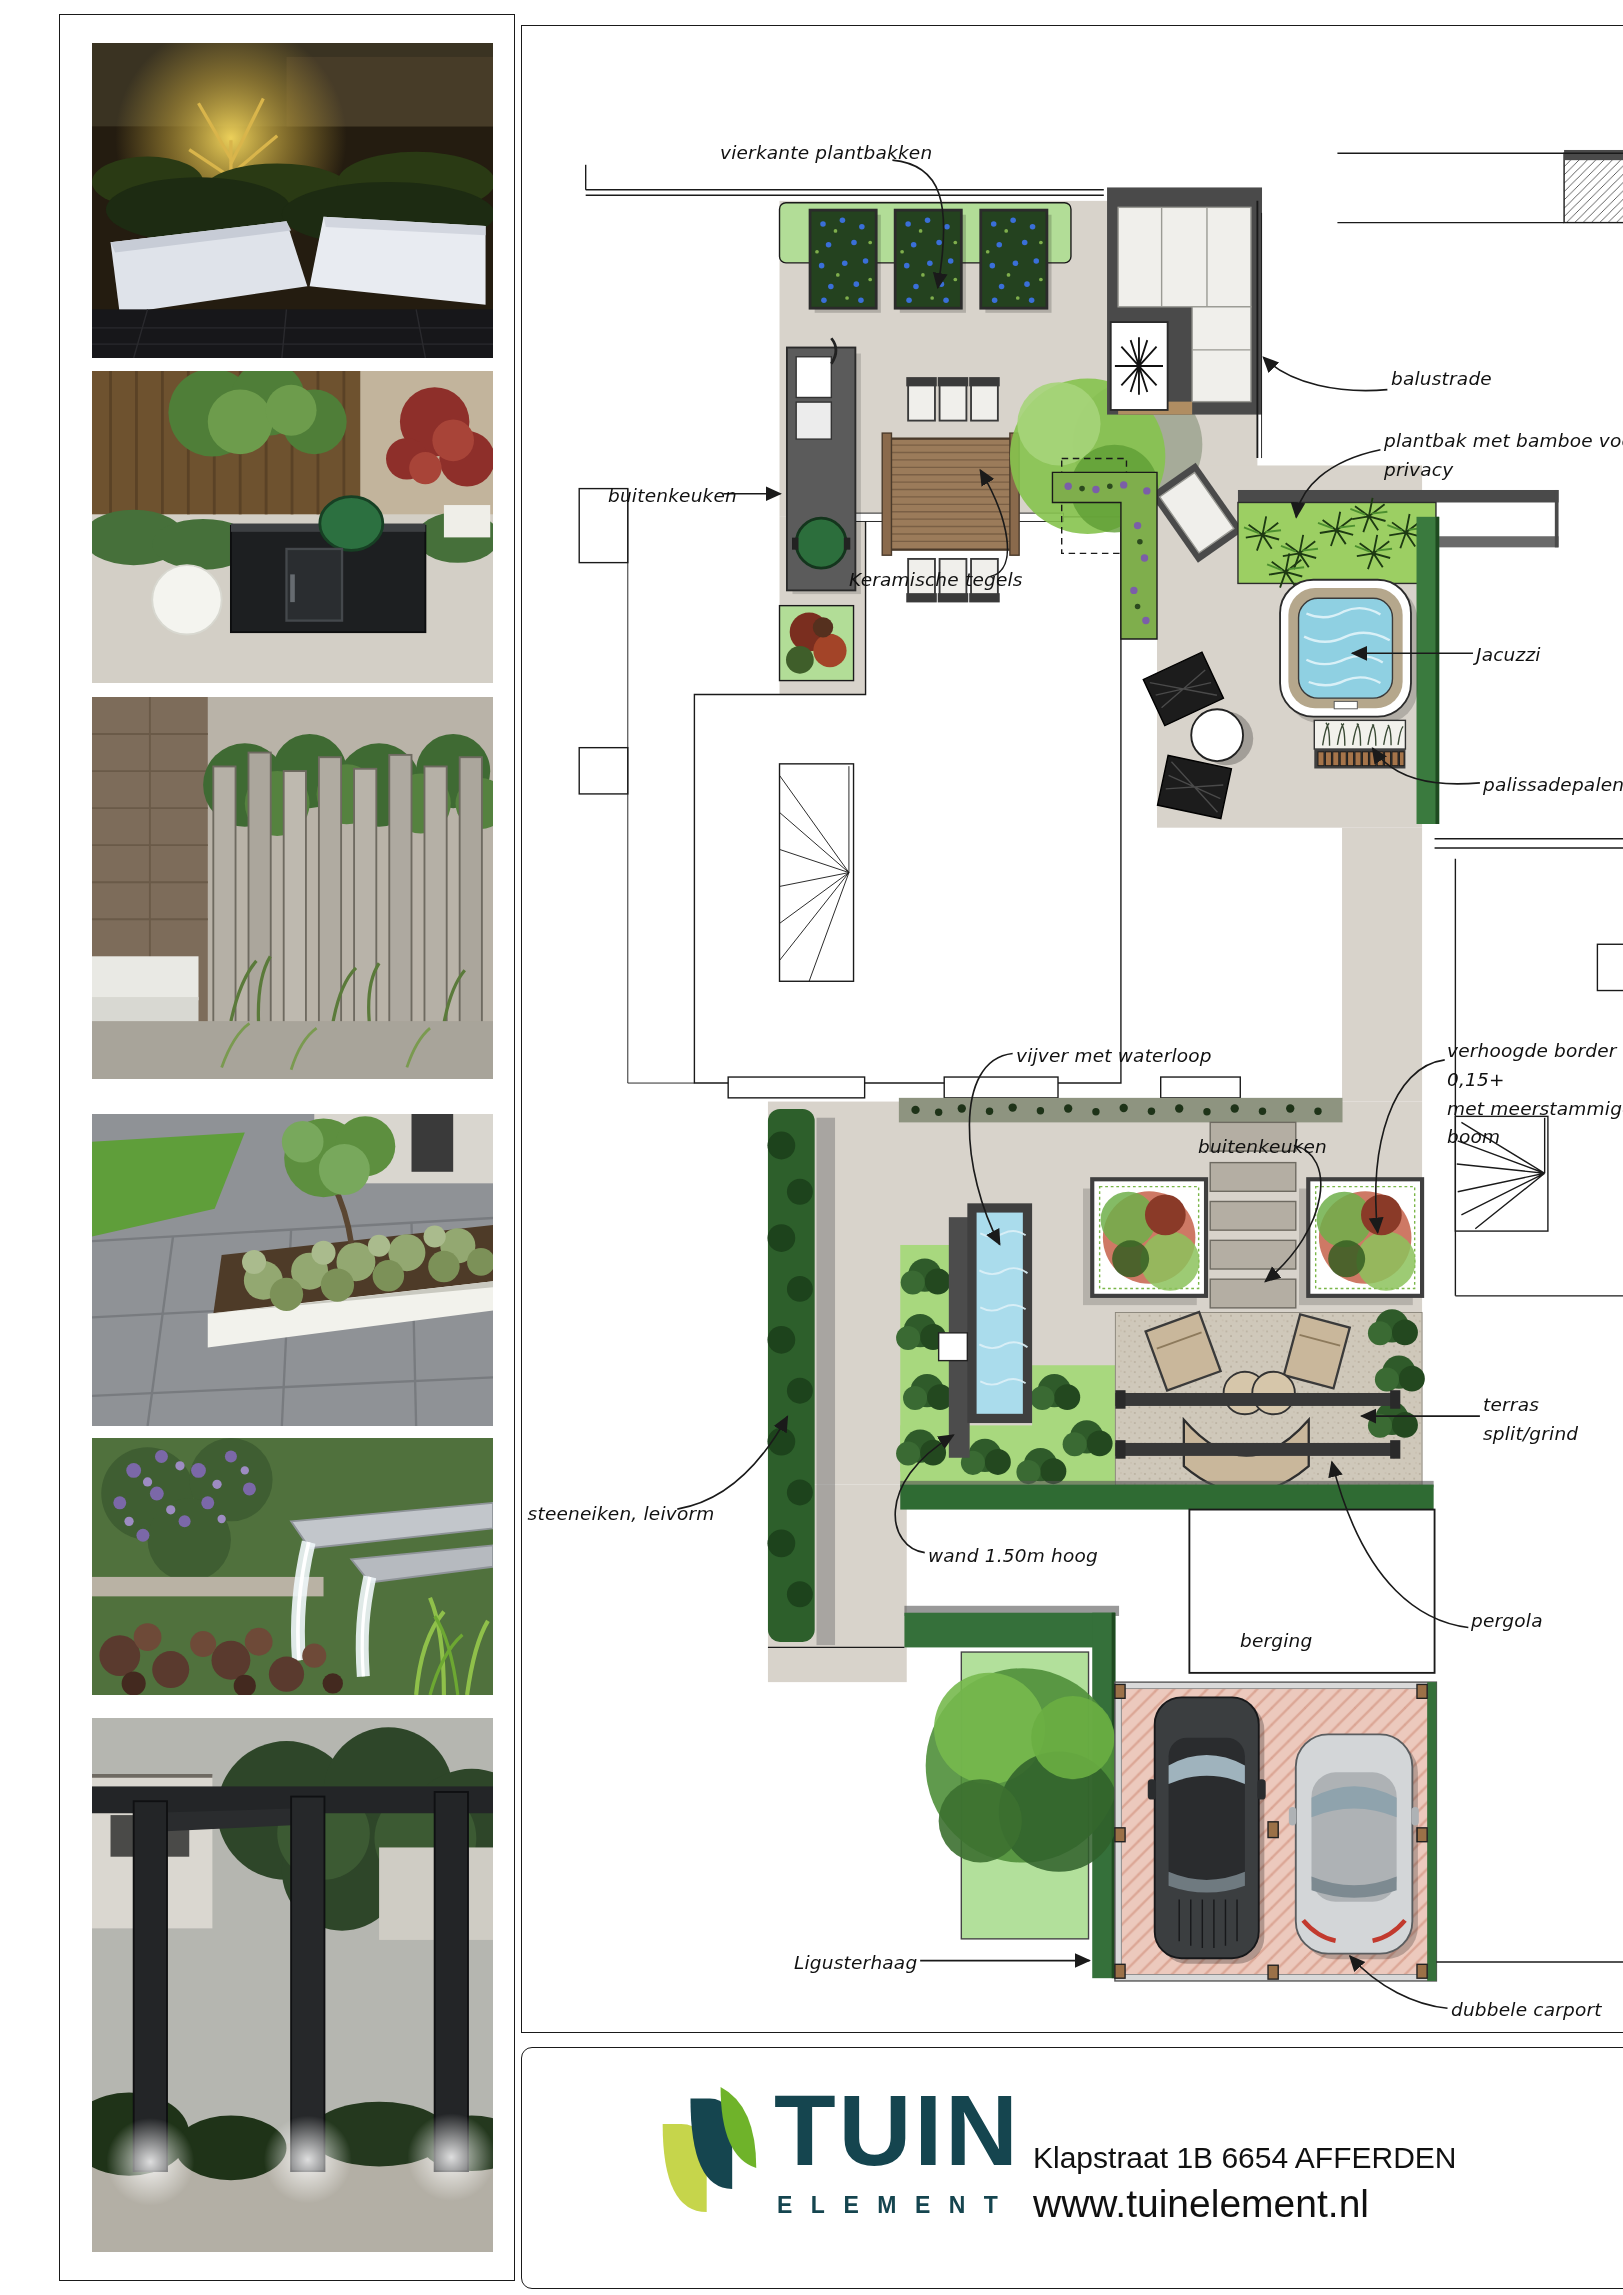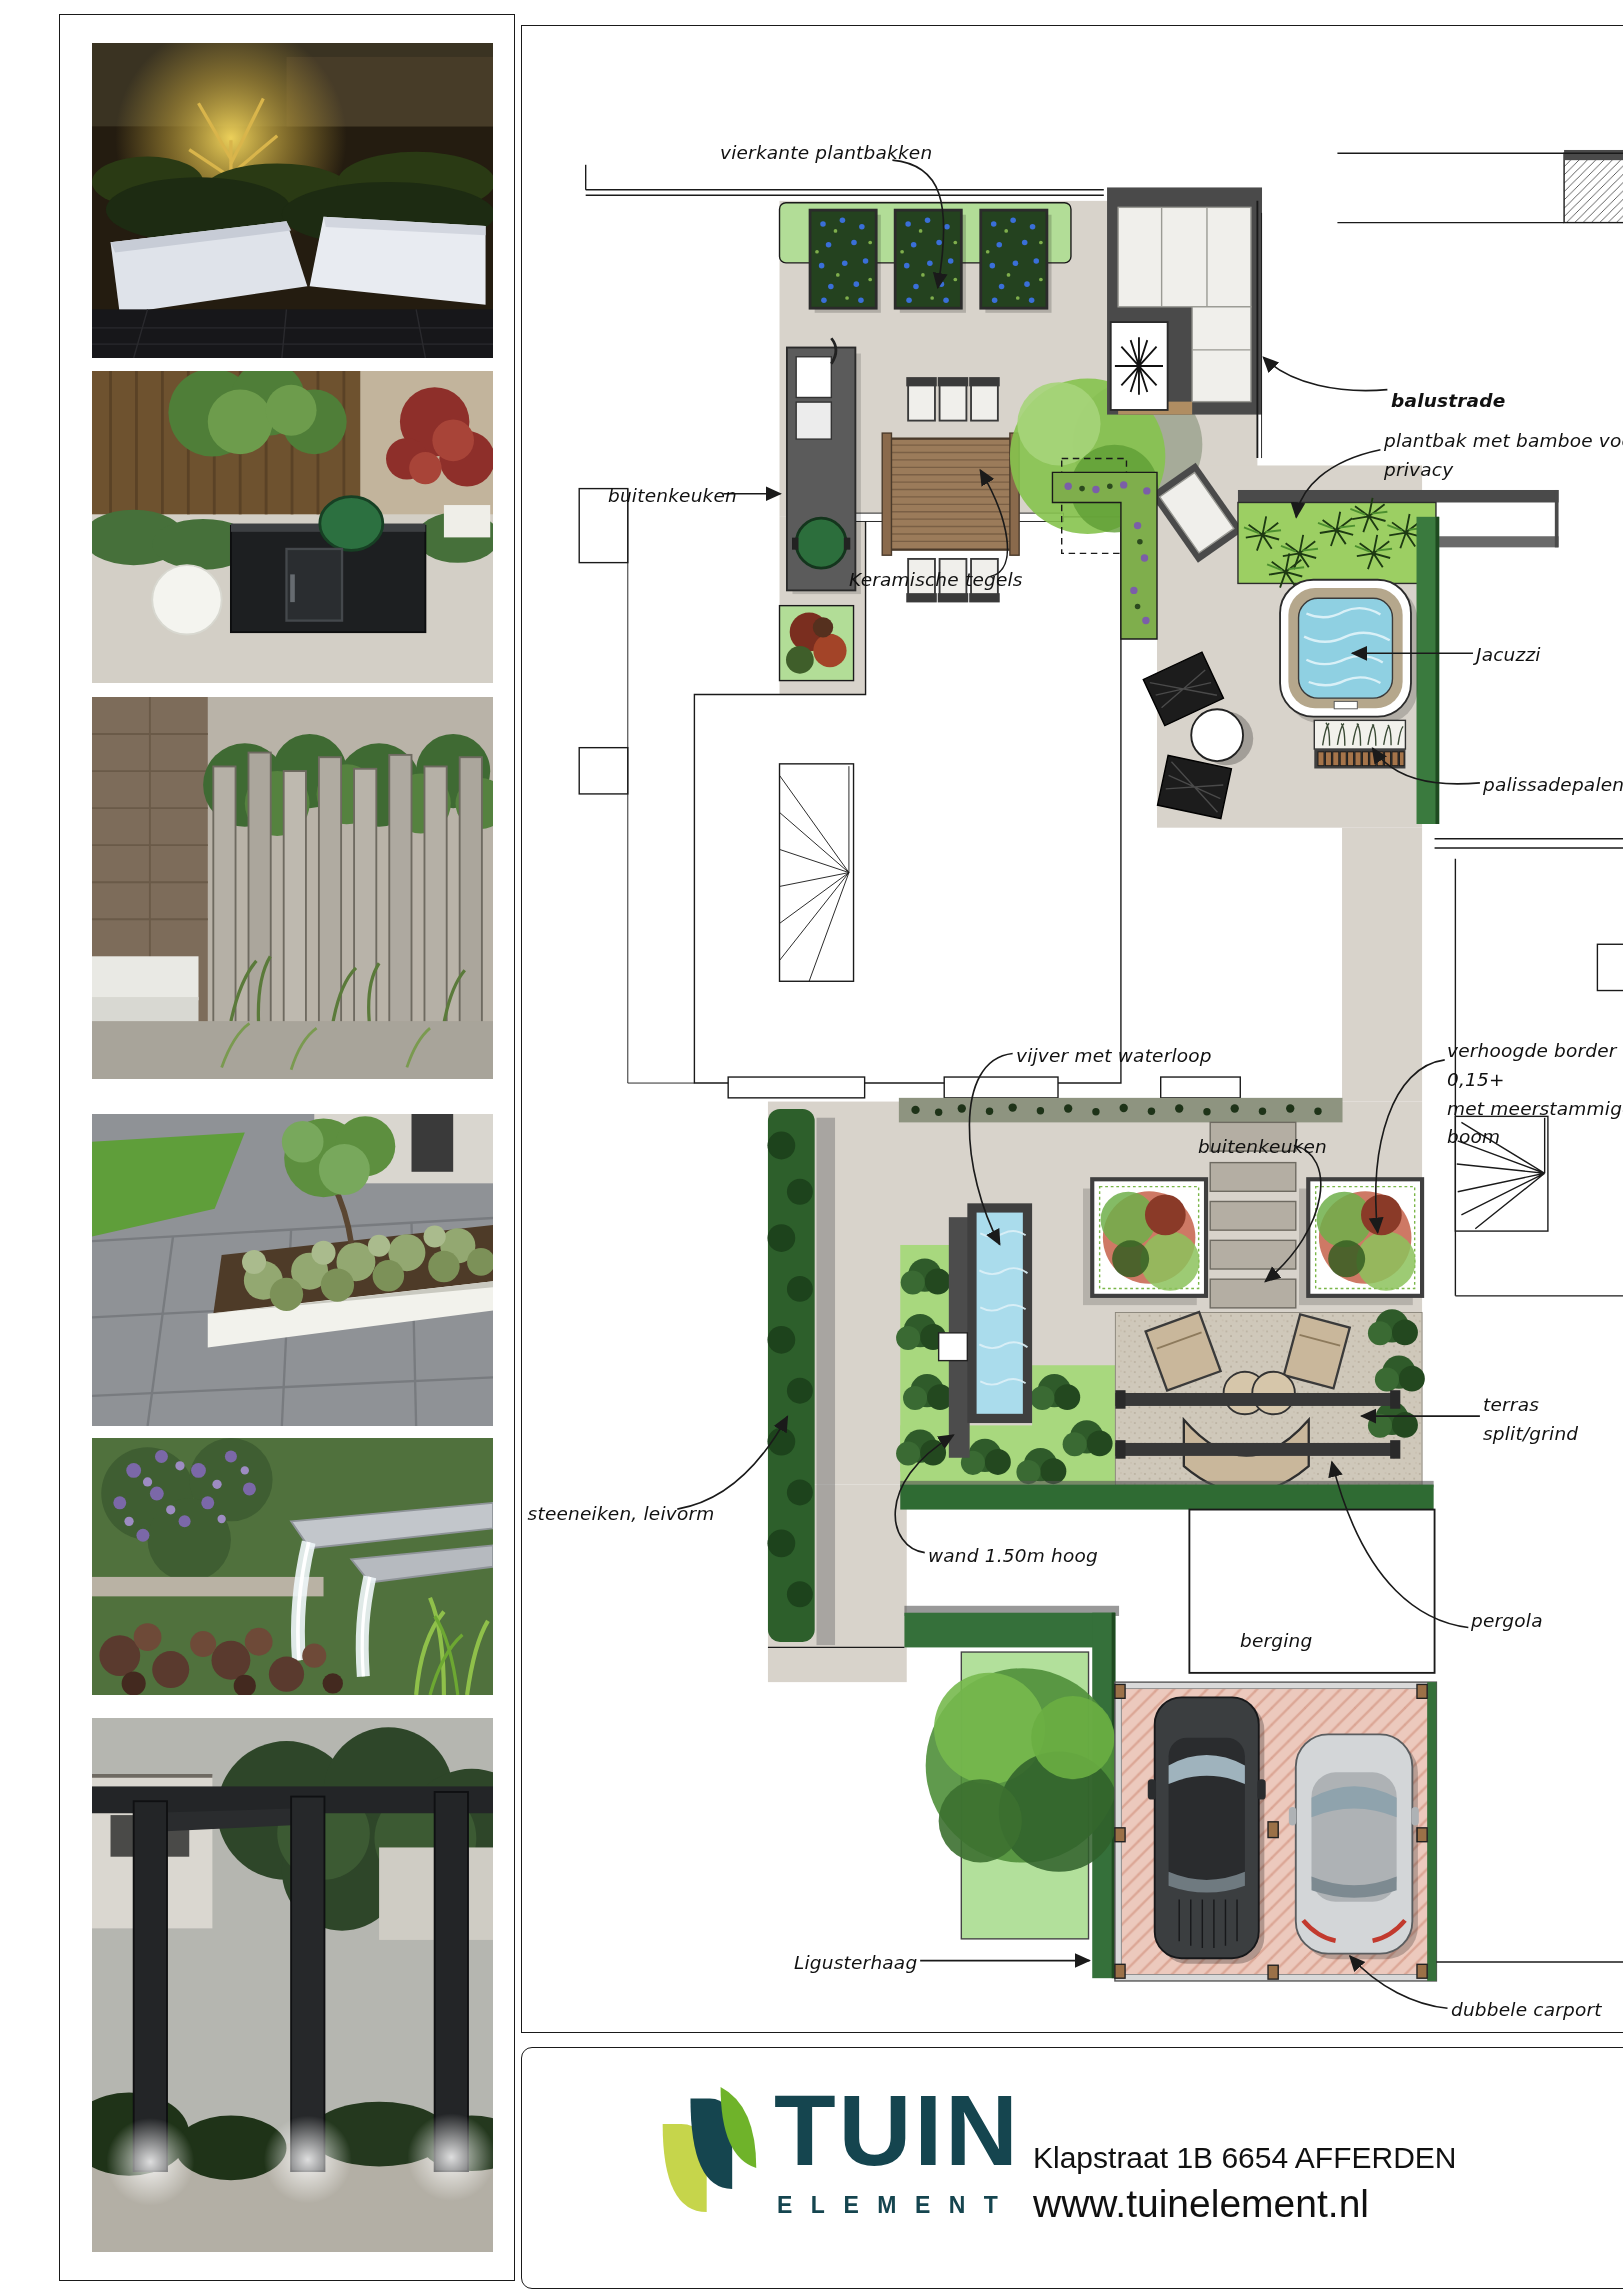--- a/index.html
+++ b/index.html
@@ -820,21 +820,21 @@
         <path d="M870,3300 C790,3290 760,3150 932,3046" marker-end="url(#arr)"></path>
         <path d="M2070,3005 L1814,3005" marker-end="url(#arr)"></path>
         <path d="M2045,3462 C1950,3450 1820,3380 1750,3104" marker-end="url(#arr)"></path>
         <path d="M860,4182 L1226,4182" marker-end="url(#arr)"></path>
         <path d="M2000,4285 C1930,4278 1850,4240 1789,4172" marker-end="url(#arr)"></path>
       </g>
     </svg>
 
     <div class="plan-label" style="left:198px;top:113px;">vierkante plantbakken</div>
     <div class="plan-label" style="left:86px;top:456px;">buitenkeuken</div>
-    <div class="plan-label" style="left:869px;top:361px;font-weight:bold;">balustrade</div>
+    <div class="plan-label" style="left:869px;top:339px;">balustrade</div>
     <div class="plan-label" style="left:862px;top:401px;">plantbak met bamboe voor privacy</div>
     <div class="plan-label" style="left:954px;top:615px;">Jacuzzi</div>
     <div class="plan-label" style="left:961px;top:745px;">palissadepalen</div>
     <div class="plan-label" style="left:327px;top:540px;">Keramische tegels</div>
     <div class="plan-label" style="left:494px;top:1016px;">vijver met waterloop</div>
     <div class="plan-label" style="left:676px;top:1107px;">buitenkeuken</div>
     <div class="plan-label" style="left:925px;top:1011px;">verhoogde border 0,15+
 met meerstammige boom</div>
     <div class="plan-label" style="left:5.6px;top:1474px;">steeneiken, leivorm</div>
     <div class="plan-label" style="left:961px;top:1365px;">terras

